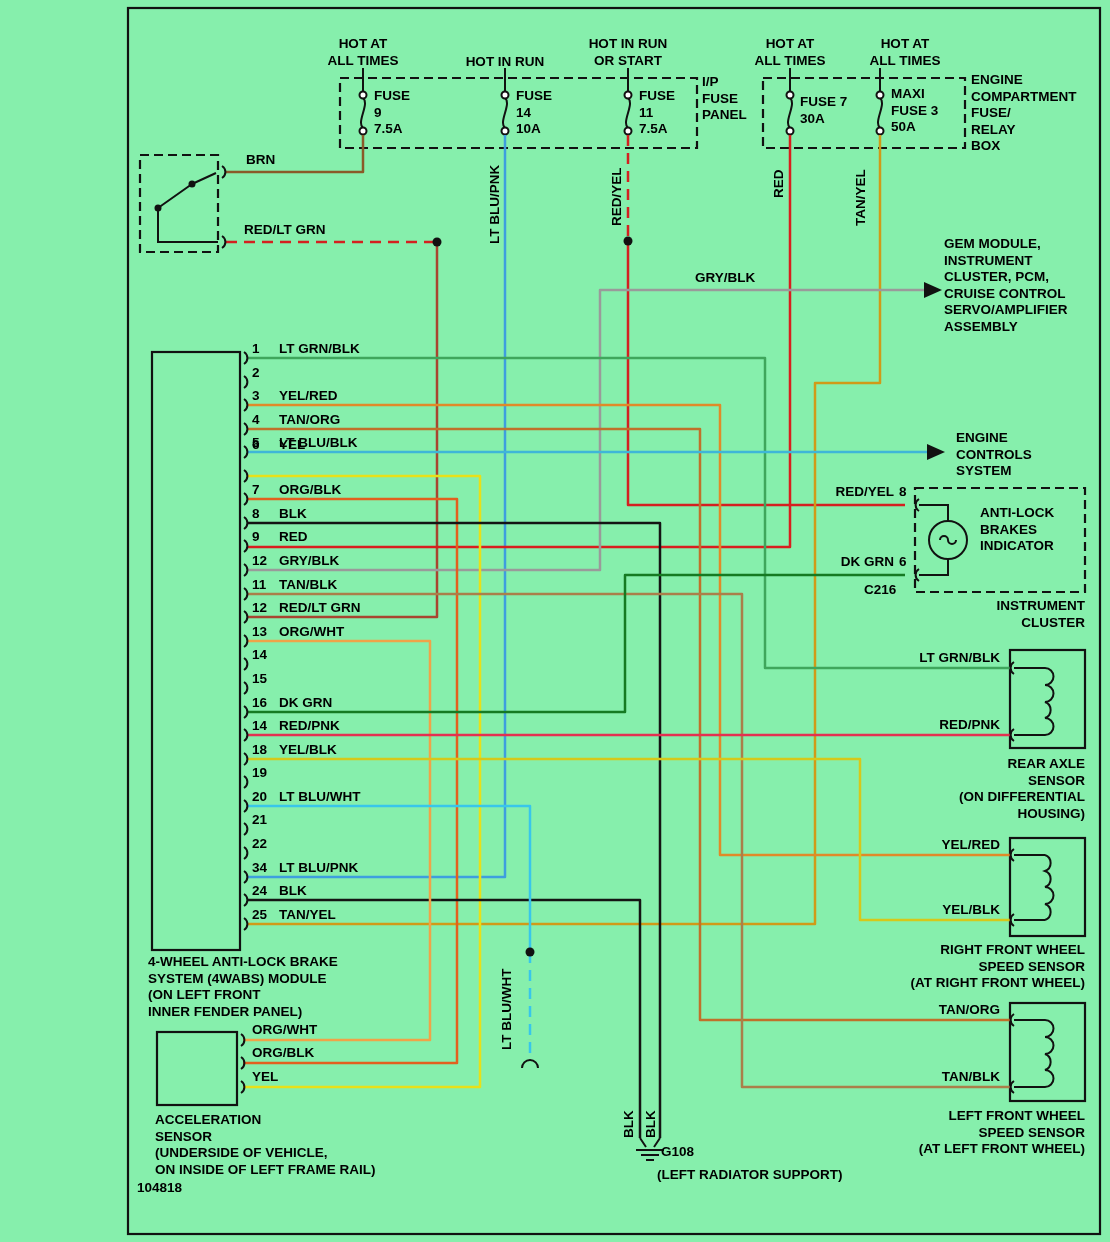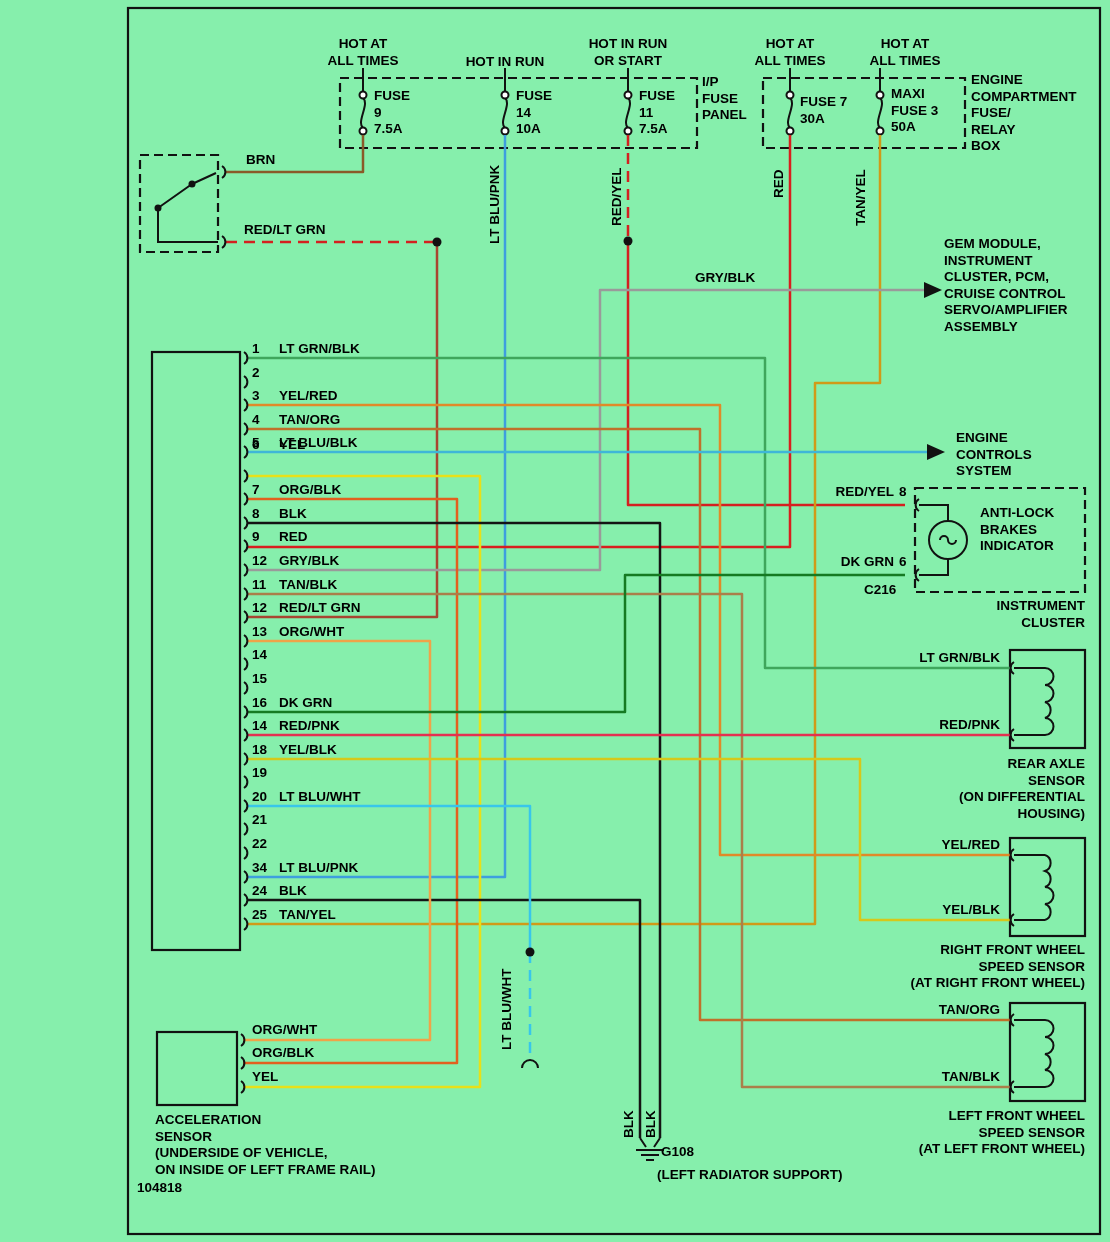--- a/index.html
+++ b/index.html
@@ -230,20 +230,24 @@
 <div class="pin" style="top:718px"><span class="pn">14</span><span>RED/PNK</span></div>
 <div class="pin" style="top:742px"><span class="pn">18</span><span>YEL/BLK</span></div>
 <div class="pin" style="top:765px"><span class="pn">19</span><span></span></div>
 <div class="pin" style="top:789px"><span class="pn">20</span><span>LT BLU/WHT</span></div>
 <div class="pin" style="top:812px"><span class="pn">21</span><span></span></div>
 <div class="pin" style="top:836px"><span class="pn">22</span><span></span></div>
 <div class="pin" style="top:860px"><span class="pn">34</span><span>LT BLU/PNK</span></div>
 <div class="pin" style="top:883px"><span class="pn">24</span><span>BLK</span></div>
 <div class="pin" style="top:907px"><span class="pn">25</span><span>TAN/YEL</span></div>
 
+<div class="lbl" style="left:148px;top:954px">4-WHEEL ANTI-LOCK BRAKE
+SYSTEM (4WABS) MODULE
+(ON LEFT FRONT
+INNER FENDER PANEL)</div>
 <div class="lbl" style="left:252px;top:1022px">ORG/WHT</div>
 <div class="lbl" style="left:252px;top:1045px">ORG/BLK</div>
 <div class="lbl" style="left:252px;top:1069px">YEL</div>
 <div class="lbl" style="left:155px;top:1112px">ACCELERATION
 SENSOR
 (UNDERSIDE OF VEHICLE,
 ON INSIDE OF LEFT FRAME RAIL)</div>
 <div class="lbl" style="left:661px;top:1144px">G108</div>
 <div class="lbl" style="left:657px;top:1167px">(LEFT RADIATOR SUPPORT)</div>
 <div class="lbl" style="left:137px;top:1180px">104818</div>

